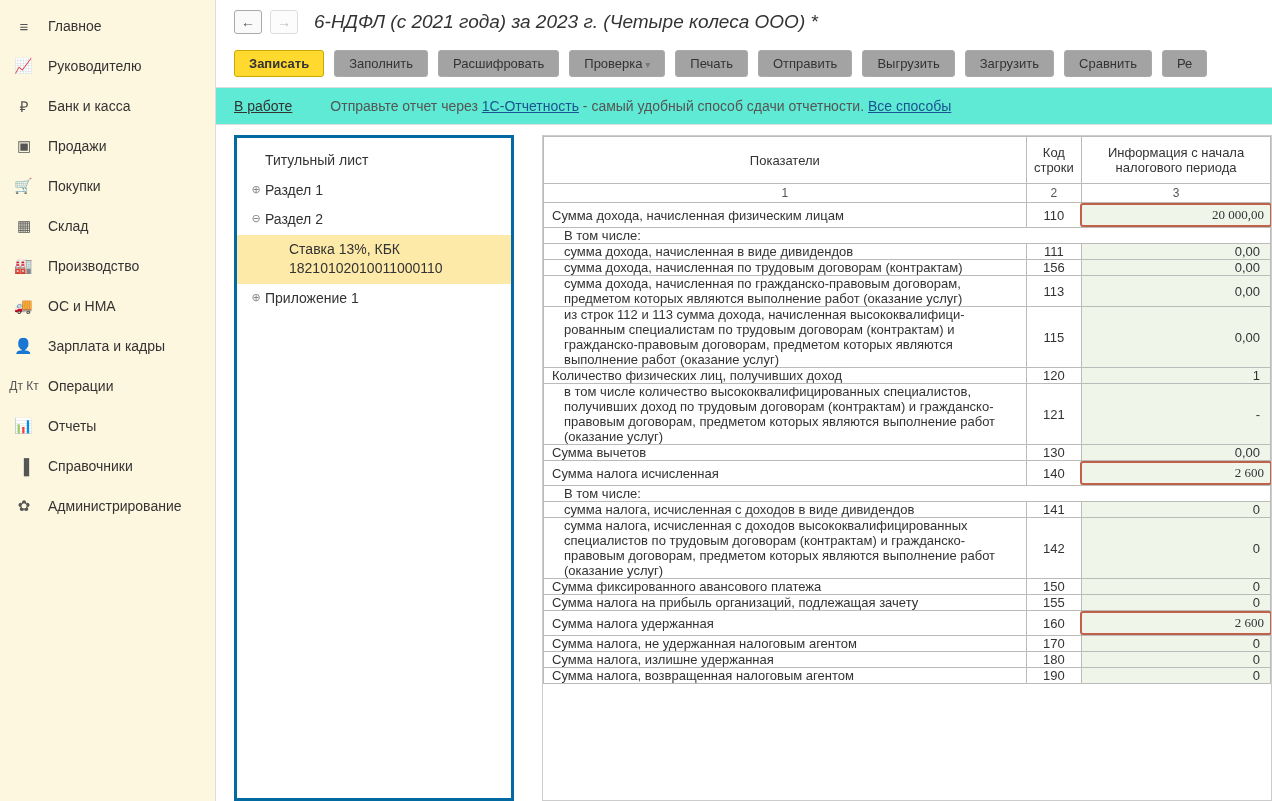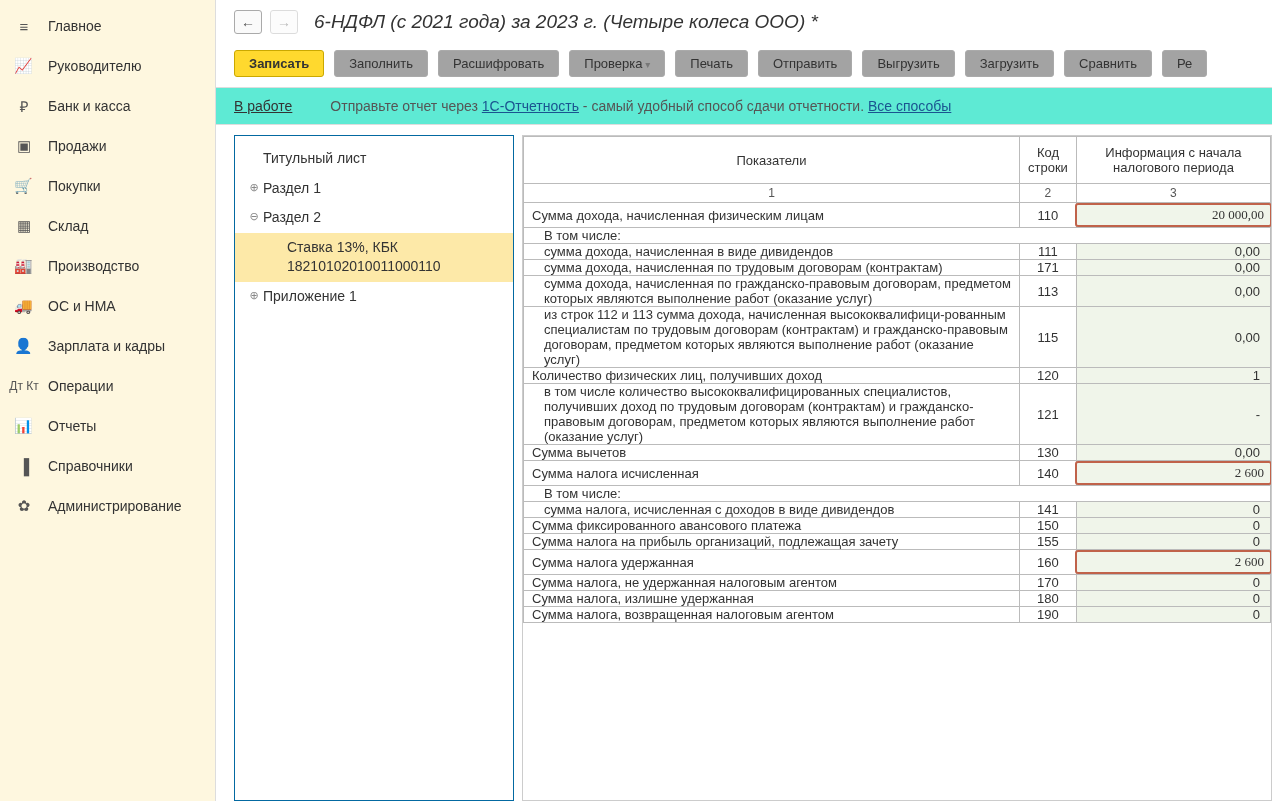--- a/index.html
+++ b/index.html
@@ -23,21 +23,21 @@
 .btn-primary { background: #ffd92e; border-color: #caa800; font-weight: bold; }
 .btn-dropdown::after { content: " ▾"; font-size: 10px; color: #777; }
 
 .info-bar { display: flex; align-items: center; gap: 10px; background: #5eead4; border-top: 1px solid #ddd; border-bottom: 1px solid #ddd; padding: 10px 18px; font-size: 14px; }
 .info-status { text-decoration: underline; color: #333; margin-right: 28px; }
 .info-text { color: #555; }
 .link { color: #1a5490; text-decoration: underline; cursor: pointer; }
 
 .content { flex: 1; display: flex; padding: 10px 0 0 18px; overflow: hidden; }
 
-.tree { width: 280px; border: 1px solid #0369a1; margin-right: 8px; padding: 8px 0; font-size: 14px; overflow-y: auto; }
+.tree { width: 280px; border: 3px solid #0369a1; margin-right: 28px; padding: 8px 0; font-size: 14px; overflow-y: auto; }
 .tree-item { display: flex; align-items: flex-start; padding: 5px 10px; cursor: pointer; line-height: 1.4; }
 .tree-toggle { width: 18px; text-align: center; color: #888; font-size: 11px; flex-shrink: 0; margin-top: 1px; }
 .tree-label { flex: 1; }
 .tree-item.level-1 .tree-label { padding-left: 0; }
 .tree-item.level-2 { padding-left: 34px; }
 .tree-item.selected { background: #fde9a8; }
 
 .grid-wrap { flex: 1; border: 1px solid #ccc; overflow: auto; }
 .grid { border-collapse: collapse; width: 100%; font-size: 13px; }
 .grid th, .grid td { border: 1px solid #bbb; padding: 0 8px; vertical-align: middle; }
@@ -186,21 +186,21 @@
               <tr class="group-label">
                 <td colspan="3" class="indent">В том числе:</td>
               </tr>
               <tr>
                 <td class="col-indicator indent">сумма дохода, начисленная в виде дивидендов</td>
                 <td class="col-code">111</td>
                 <td class="col-val">0,00</td>
               </tr>
               <tr>
                 <td class="col-indicator indent">сумма дохода, начисленная по трудовым договорам (контрактам)</td>
-                <td class="col-code">171</td>
+                <td class="col-code">156</td>
                 <td class="col-val">0,00</td>
               </tr>
               <tr>
                 <td class="col-indicator indent">сумма дохода, начисленная по гражданско-правовым договорам, предметом которых являются выполнение работ (оказание услуг)</td>
                 <td class="col-code">113</td>
                 <td class="col-val">0,00</td>
               </tr>
               <tr>
                 <td class="col-indicator indent">из строк 112 и 113 сумма дохода, начисленная высококвалифици-рованным специалистам по трудовым договорам (контрактам) и гражданско-правовым договорам, предметом которых являются выполнение работ (оказание услуг)</td>
                 <td class="col-code">115</td>
@@ -230,20 +230,25 @@
               </tr>
               <tr class="group-label">
                 <td colspan="3" class="indent">В том числе:</td>
               </tr>
               <tr>
                 <td class="col-indicator indent">сумма налога, исчисленная с доходов в виде дивидендов</td>
                 <td class="col-code">141</td>
                 <td class="col-val">0</td>
               </tr>
               <tr>
+                <td class="col-indicator indent">сумма налога, исчисленная с доходов высококвалифицированных специалистов по трудовым договорам (контрактам) и гражданско-правовым договорам, предметом которых являются выполнение работ (оказание услуг)</td>
+                <td class="col-code">142</td>
+                <td class="col-val">0</td>
+              </tr>
+              <tr>
                 <td class="col-indicator">Сумма фиксированного авансового платежа</td>
                 <td class="col-code">150</td>
                 <td class="col-val">0</td>
               </tr>
               <tr>
                 <td class="col-indicator">Сумма налога на прибыль организаций, подлежащая зачету</td>
                 <td class="col-code">155</td>
                 <td class="col-val">0</td>
               </tr>
               <tr>

